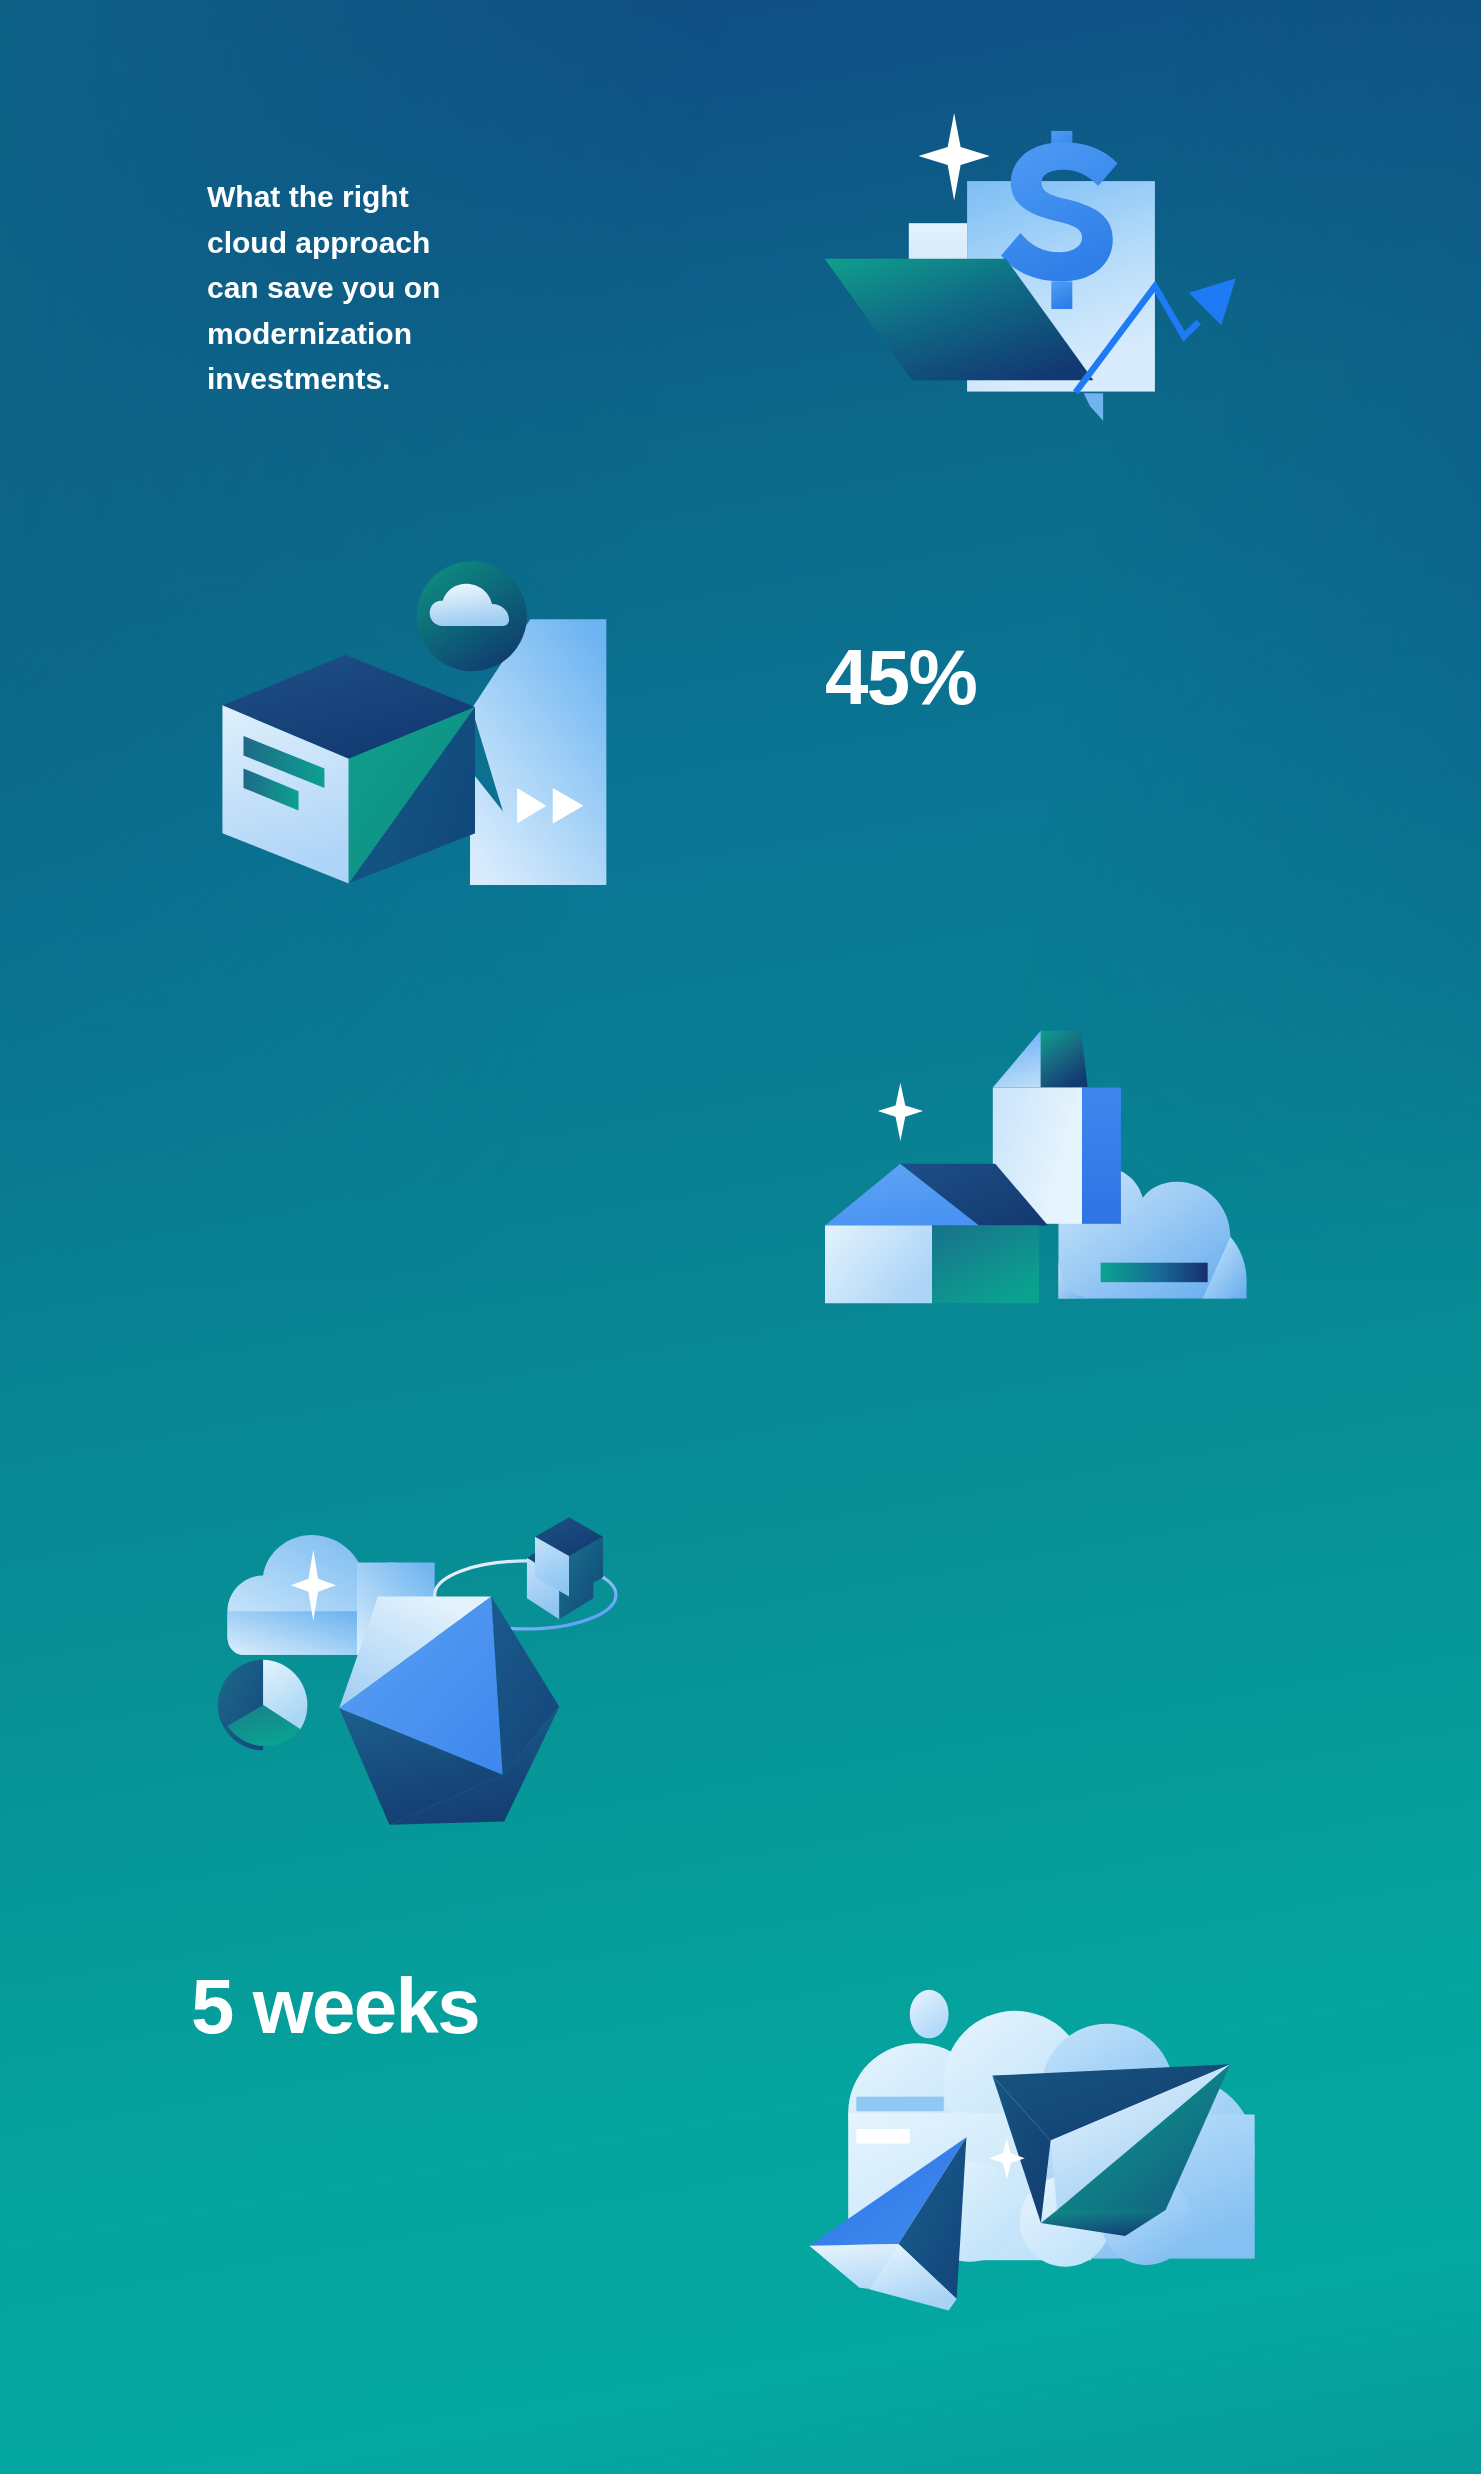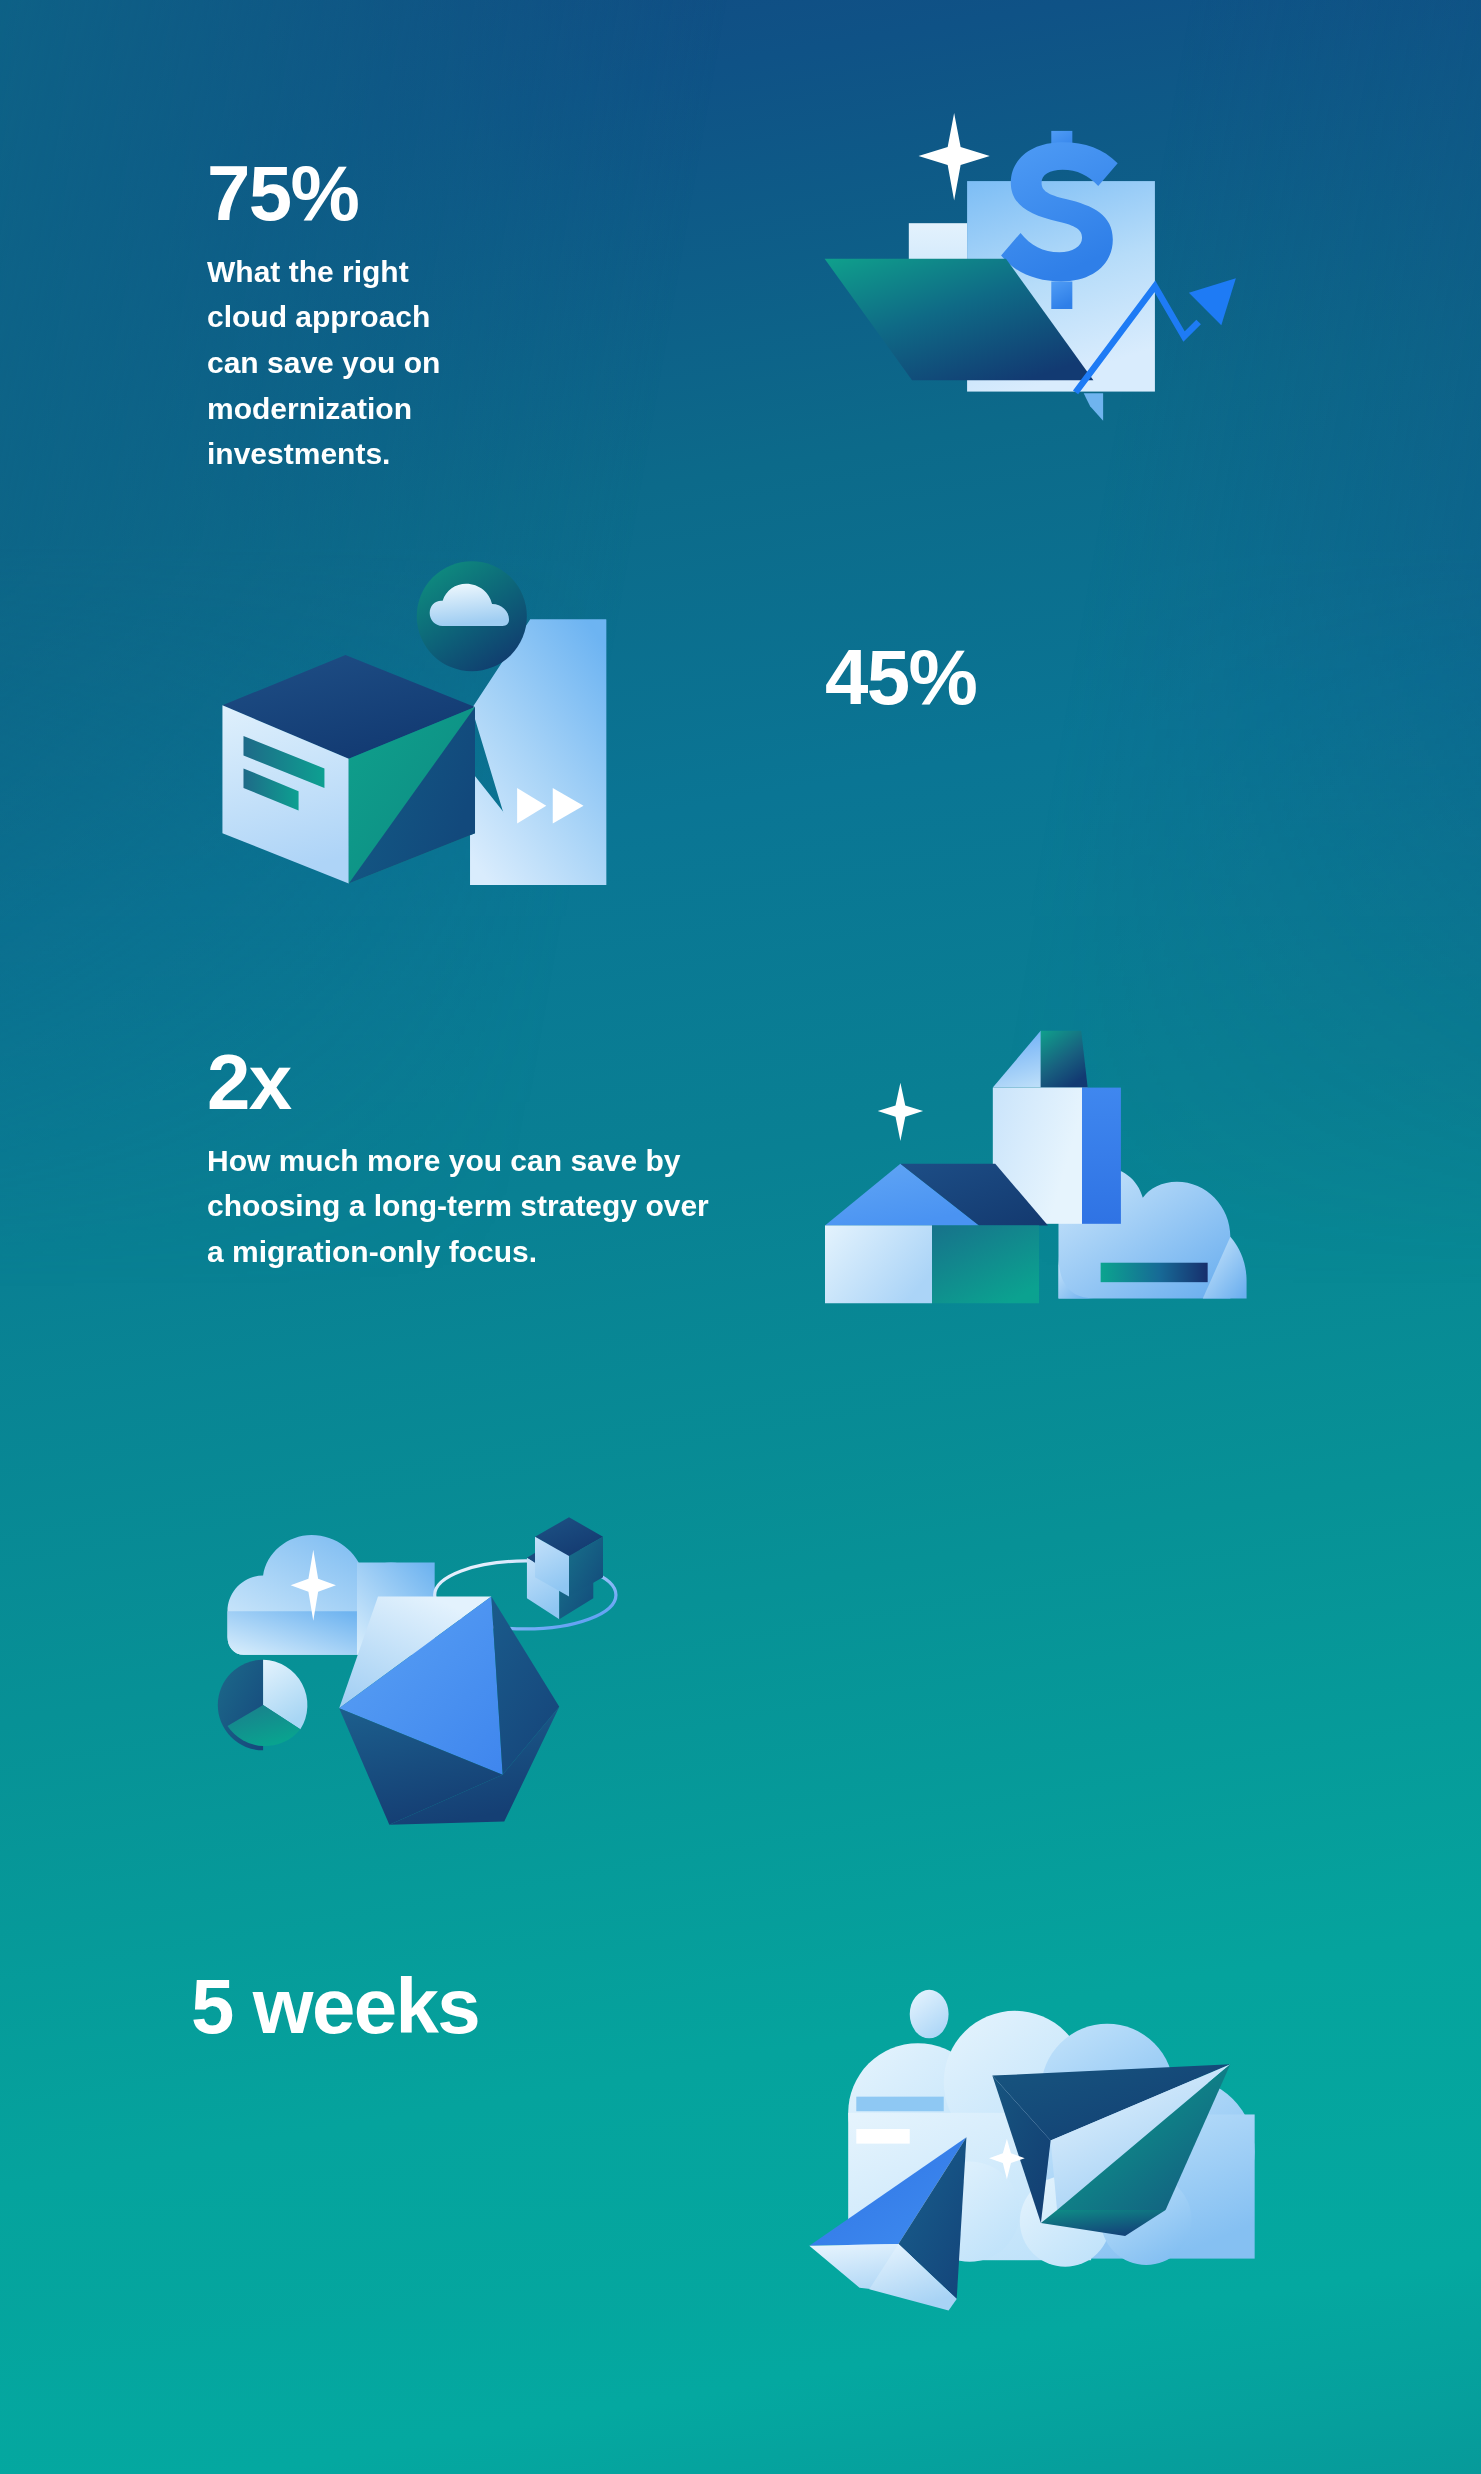--- a/index.html
+++ b/index.html
@@ -53,21 +53,20 @@
   .illus svg { display:block; overflow:visible; }
 </style>
 </head>
 <body>
 
 <div id="bg-gradient"></div>
 
 <div id="page">
 
   <div class="statblock" style="left:207px; top:156px; width:519px;">
-    <div class="stat-number">75%</div>
     <div class="stat-desc" style="width:267px;">What the right cloud approach can save you on modernization investments.</div>
   </div>
 
   <div class="illus" style="left:818px; top:105px;">
     <svg width="486" height="340" viewBox="0 0 600 420">
       <defs>
         <linearGradient id="g1-folder" x1="0" y1="0" x2="0.75" y2="1">
           <stop offset="0%" stop-color="#0fa08c"></stop>
           <stop offset="48%" stop-color="#0f6a86"></stop>
           <stop offset="100%" stop-color="#123a72"></stop>
@@ -185,24 +184,20 @@
 
       <polygon points="50,248 150,288 150,312 50,272" fill="url(#g2-slot)"></polygon>
       <polygon points="50,288 118,316 118,340 50,312" fill="url(#g2-slot)"></polygon>
     </svg>
   </div>
 
   <div class="statblock" style="left:825px; top:640px; width:551px;">
     <div class="stat-number">45%</div>
   </div>
 
-  <div class="statblock" style="left:207px; top:1045px; width:535px;">
-    <div class="stat-number">2x</div>
-    <div class="stat-desc" style="width:519px;">How much more you can save by choosing a long-term strategy over a migration-only focus.</div>
-  </div>
 
   <div class="illus" style="left:825px; top:1013px;">
     <svg width="454" height="300" viewBox="0 0 560 370">
       <defs>
         <linearGradient id="g3-roofL" x1="0" y1="0" x2="0.5" y2="1">
           <stop offset="0%" stop-color="#61a6f5"></stop>
           <stop offset="100%" stop-color="#4a93f2"></stop>
         </linearGradient>
         <linearGradient id="g3-roofR" x1="0" y1="0" x2="1" y2="1">
           <stop offset="0%" stop-color="#1d4e86"></stop>

